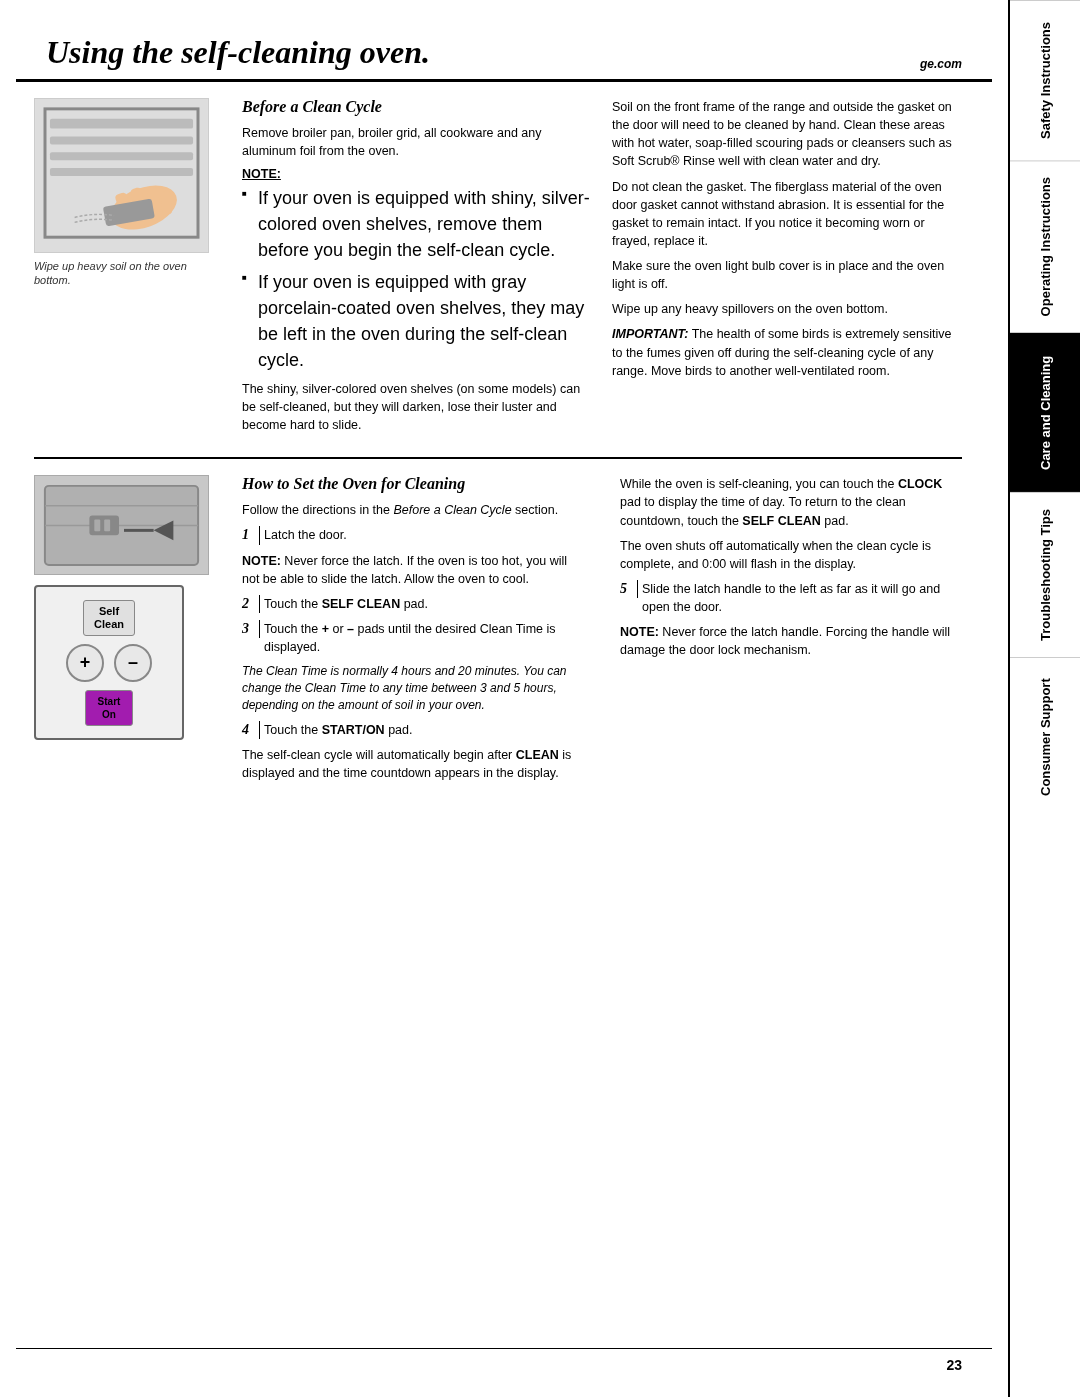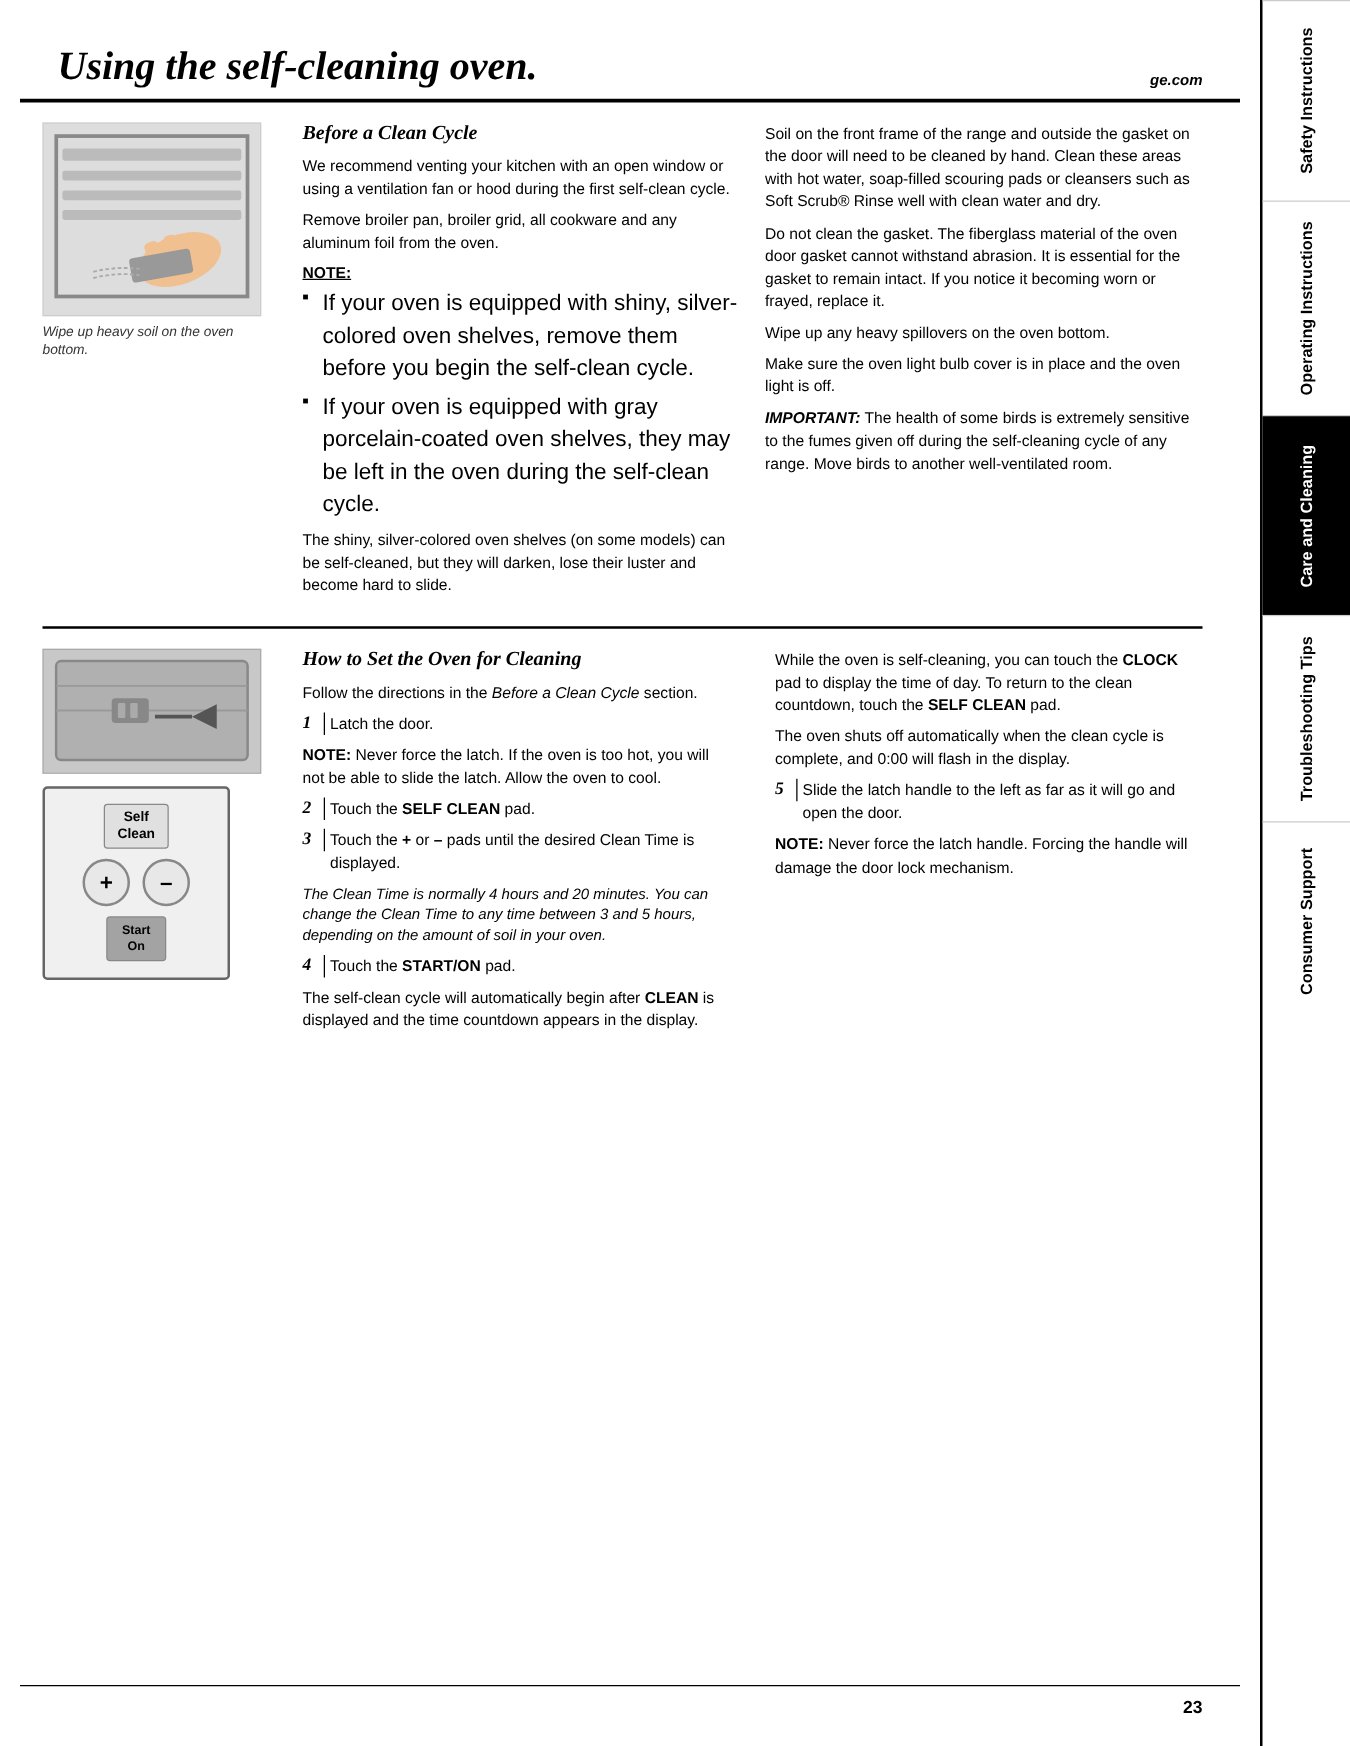--- a/index.html
+++ b/index.html
@@ -230,21 +230,21 @@
       border-radius: 50%;
       border: 2px solid #888;
       background: #e8e8e8;
       display: flex;
       align-items: center;
       justify-content: center;
       font-size: 18px;
       font-weight: bold;
     }
     .start-on-btn {
-      background: #a3a3a3;
+      background: #a21caf;
       border: 1px solid #888;
       border-radius: 3px;
       padding: 4px 12px;
       font-size: 10px;
       font-weight: bold;
       text-align: center;
       line-height: 1.3;
     }
 
     .bottom-text-cols {
@@ -347,35 +347,34 @@
               <path d="M40 125 Q60 120 80 123" stroke="#aaa" stroke-width="1.5" fill="none" stroke-dasharray="3,2"></path>
             </svg>
           </div>
           <p class="image-caption">Wipe up heavy soil on the oven bottom.</p>
         </div>
 
         <div class="text-columns">
 
           <div class="text-col">
             <div class="section-heading">Before a Clean Cycle</div>
-            <p>We recommend venting your kitchen with an open window or using a ventilation fan or hood during the first self-clean cycle.</p>
             <p>Remove broiler pan, broiler grid, all cookware and any aluminum foil from the oven.</p>
             <span class="note-label">NOTE:</span>
             <ul class="bullet-list">
               <li>If your oven is equipped with shiny, silver-colored oven shelves, remove them before you begin the self-clean cycle.</li>
               <li>If your oven is equipped with gray porcelain-coated oven shelves, they may be left in the oven during the self-clean cycle.</li>
             </ul>
             <p>The shiny, silver-colored oven shelves (on some models) can be self-cleaned, but they will darken, lose their luster and become hard to slide.</p>
           </div>
 
           <div class="text-col">
             <p>Soil on the front frame of the range and outside the gasket on the door will need to be cleaned by hand. Clean these areas with hot water, soap-filled scouring pads or cleansers such as Soft Scrub® Rinse well with clean water and dry.</p>
             <p>Do not clean the gasket. The fiberglass material of the oven door gasket cannot withstand abrasion. It is essential for the gasket to remain intact. If you notice it becoming worn or frayed, replace it.</p>
+            <p>Make sure the oven light bulb cover is in place and the oven light is off.</p>
             <p>Wipe up any heavy spillovers on the oven bottom.</p>
-            <p>Make sure the oven light bulb cover is in place and the oven light is off.</p>
             <p>
               <span class="important-label">IMPORTANT:</span><span> The health of some birds is extremely sensitive to the fumes given off during the self-cleaning cycle of any range. Move birds to another well-ventilated room.</span>
             </p>
           </div>
         </div>
       </div>
 
       <div class="bottom-section">
 
         <div class="bottom-left">

